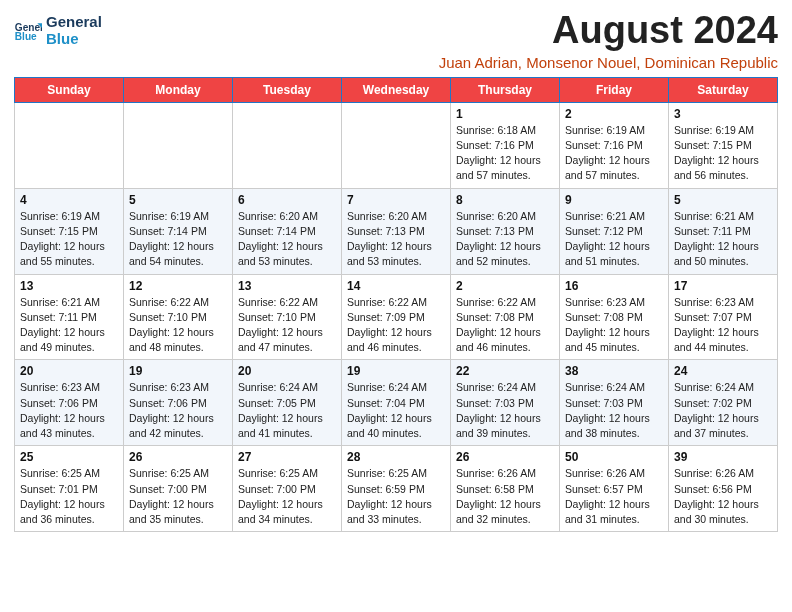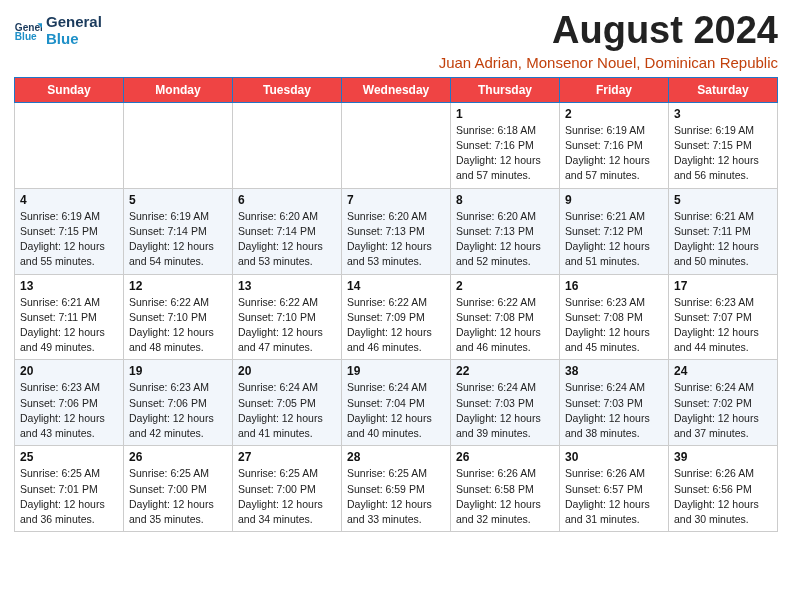--- a/index.html
+++ b/index.html
@@ -254,21 +254,21 @@
           </td>
           <td>
             <span class="day-num">28</span>
             <div class="day-info">Sunrise: 6:25 AM<br>Sunset: 6:59 PM<br>Daylight: 12 hours<br>and 33 minutes.</div>
           </td>
           <td>
             <span class="day-num">26</span>
             <div class="day-info">Sunrise: 6:26 AM<br>Sunset: 6:58 PM<br>Daylight: 12 hours<br>and 32 minutes.</div>
           </td>
           <td>
-            <span class="day-num">30</span>
+            <span class="day-num">50</span>
             <div class="day-info">Sunrise: 6:26 AM<br>Sunset: 6:57 PM<br>Daylight: 12 hours<br>and 31 minutes.</div>
           </td>
           <td>
             <span class="day-num">39</span>
             <div class="day-info">Sunrise: 6:26 AM<br>Sunset: 6:56 PM<br>Daylight: 12 hours<br>and 30 minutes.</div>
           </td>
         </tr>
       </tbody>
   </table>
 </div>

